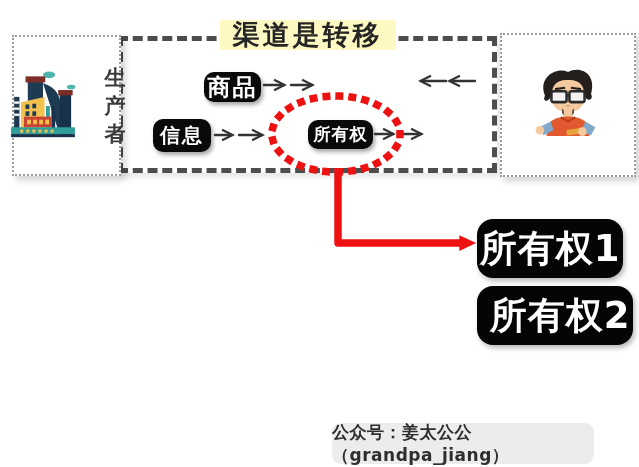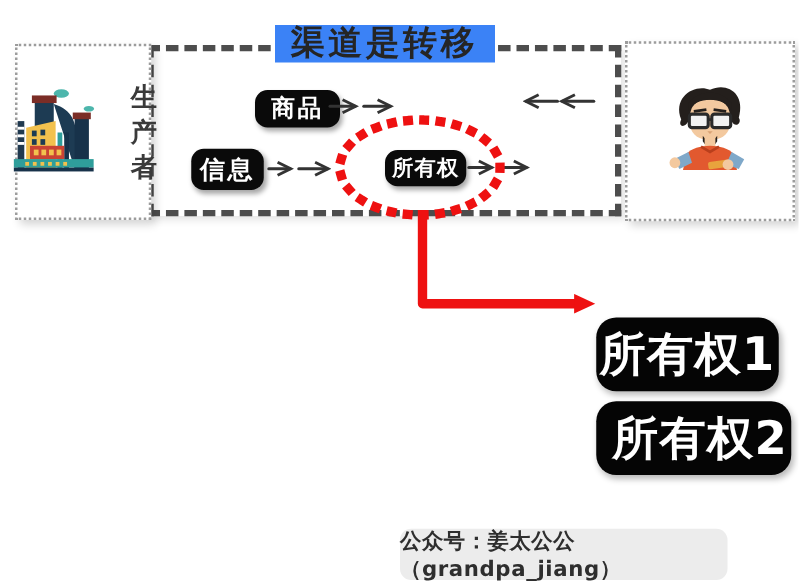--- a/index.html
+++ b/index.html
@@ -21,53 +21,52 @@
   .entity-label { font-size:21px; color:#3a3a3a; letter-spacing:3px; font-weight:600; }
 
   
   .channel-box {
     position:absolute; left:118px; top:36px; width:379px; height:137px;
     border:5px dashed #4d4d4d; box-sizing:border-box;
     box-shadow:3px 4px 6px rgba(0,0,0,0.10);
   }
   .channel-title {
     position:absolute; left:50%; top:-21px; transform:translateX(-50%);
-    background:#3b82f6; padding:0 13px;
+    background:#fef9c3; padding:0 13px;
     font-size:27px; font-weight:700; color:#252525;
     letter-spacing:3px; white-space:nowrap; line-height:1.1;
   }
 
   
   .flow-label {
     position:absolute; background:#0a0a0a; color:#ffffff; border-radius:10px;
     display:flex; align-items:center; justify-content:center;
     box-shadow:2px 3px 4px rgba(0,0,0,0.35);
     letter-spacing:2px; font-weight:600; box-sizing:border-box;
   }
-  .flow-goods     { left:204px; top:72px;  width:68px; height:30px; font-size:19px;text-align:right; }
+  .flow-goods     { left:204px; top:72px;  width:57px; height:30px; font-size:23px;text-align:right; }
   .flow-money     { left:360px; top:68px;  width:58px; height:30px; font-size:19px; }
   .flow-info      { left:153px; top:119px; width:58px; height:33px; font-size:20px; }
   .flow-ownership { left:308px; top:120px; width:65px; height:29px; font-size:17px; letter-spacing:1px; }
 
   
   .ownership-item {
     position:absolute; left:477px; width:146px; height:59px;
     background:#050505; color:#ffffff; border-radius:16px;
     display:flex; align-items:center; justify-content:center;
     font-size:37px; font-weight:600; letter-spacing:1px;
     box-shadow:2px 3px 5px rgba(0,0,0,0.28);
-    margin-top:35px;
   }
   .ownership-1 { top:219px; }
   .ownership-2 { top:286px;padding-left:10px; }
   .ownership-3 { top:353px; }
 
   
   .footer-badge {
-    position:absolute; left:320px; top:423px; width:262px; height:41px;
+    position:absolute; left:332px; top:423px; width:262px; height:41px;
     background:#ececec; border-radius:9px;
     display:flex; align-items:center; justify-content:center;
     font-size:17px; font-weight:600; color:#2e2e2e; letter-spacing:0.5px;
   }
 
   .overlay-svg { position:absolute; left:0; top:0; pointer-events:none; }
   .icon-wrap { line-height:0; }
 </style>
 </head>
 <body>

